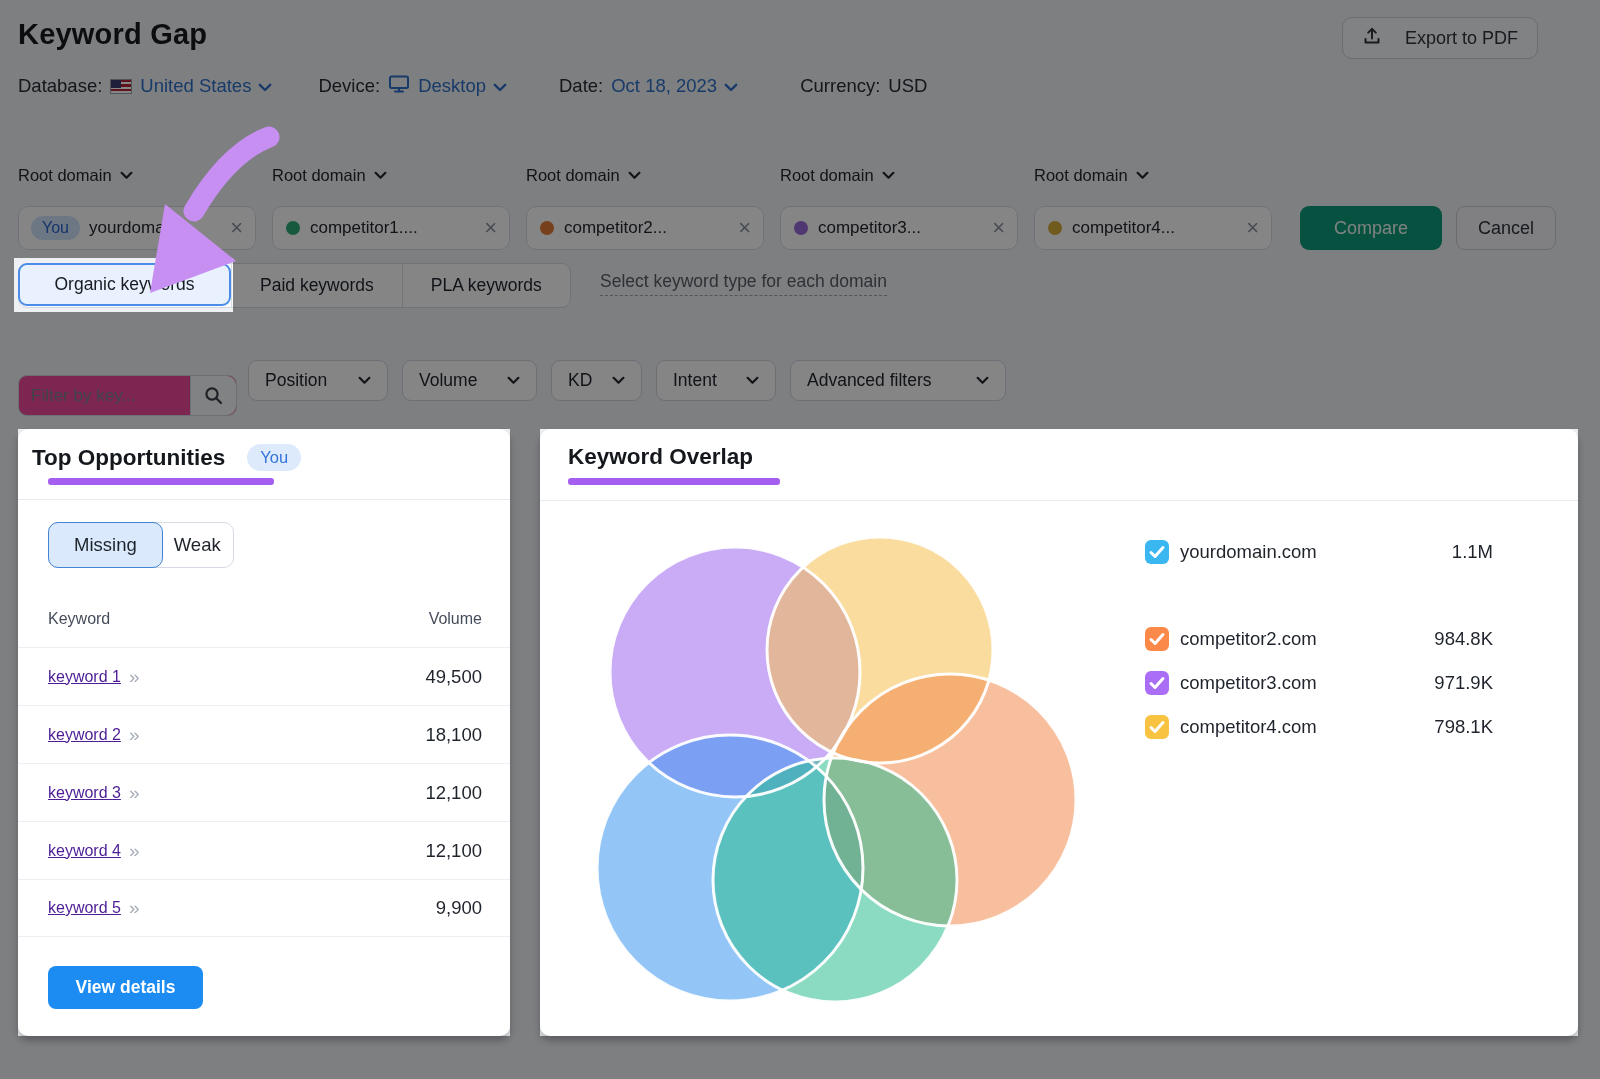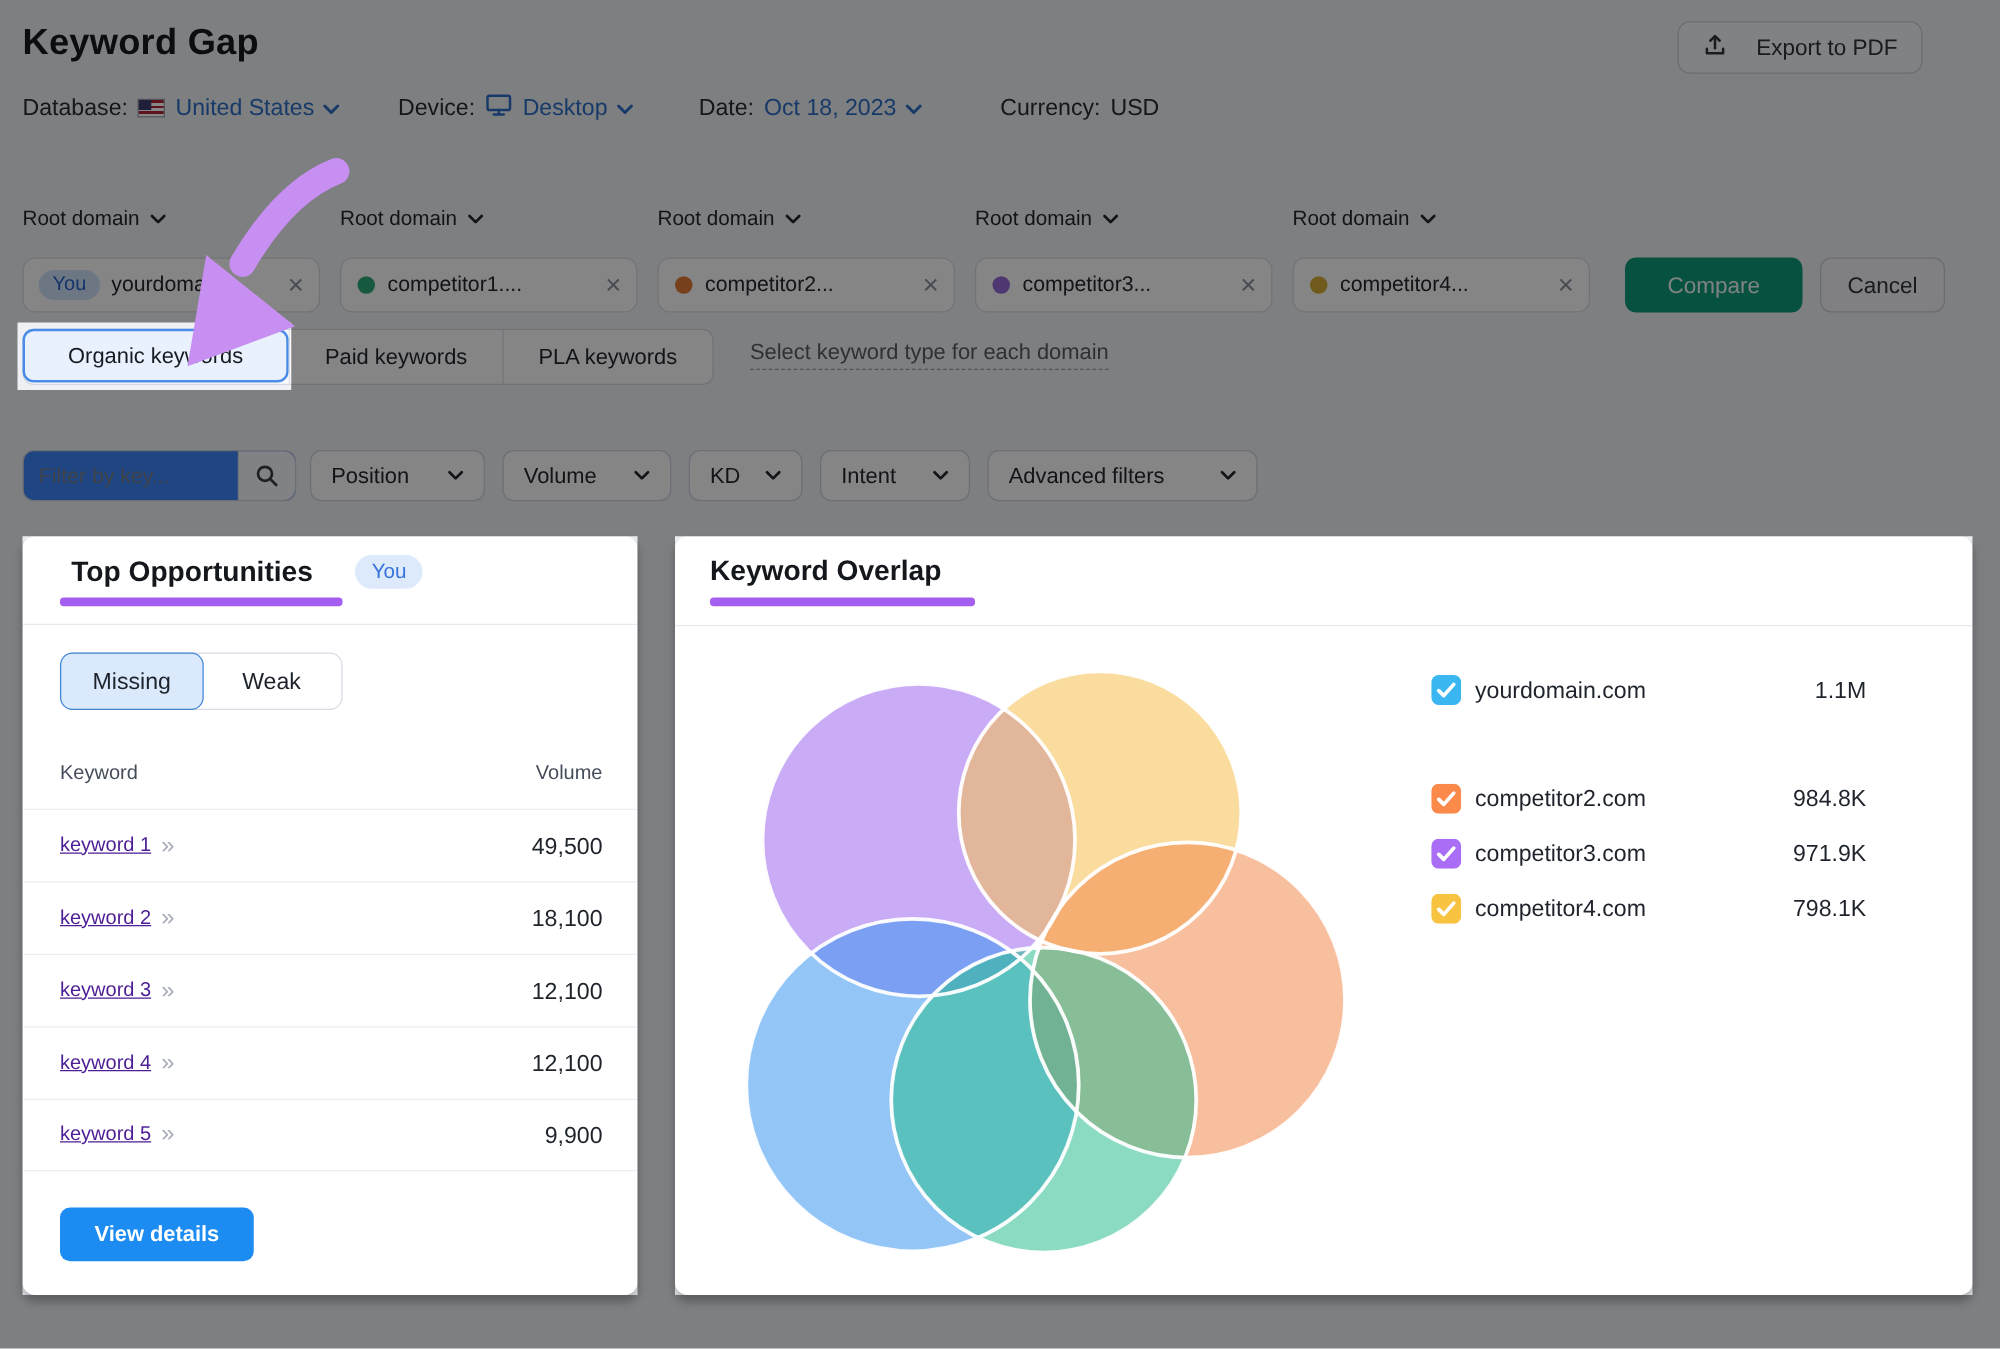--- a/index.html
+++ b/index.html
@@ -63,22 +63,22 @@
     background:#e8f1fd; border:2px solid #4b8ce8; border-radius:9px;
     margin:-1px 0 -1px -1px; width:213px; padding:0; font-weight:400; color:#171b21;
   }
   .kw-type-link {
     left:600px; top:271px; font-size:17.5px; color:#575c64;
     border-bottom:1.5px dashed #9aa0aa; padding-bottom:3px; cursor:pointer;
   }
 
   
   .filter-input {
-    left:18px; top:360px; width:219px; height:41px;
-    background:#3b82f6; border:1px solid #ccd1da; border-radius:9px; display:flex; align-items:center;
+    left:18px; top:375px; width:219px; height:41px;
+    background:#ec4899; border:1px solid #ccd1da; border-radius:9px; display:flex; align-items:center;
   }
   .filter-input input {
     flex:1; border:none; outline:none; background:transparent;
     font-size:17px; color:#22262e; padding:0 12px; width:120px;
     font-family:"Liberation Sans", sans-serif;
   }
   .filter-input input::placeholder { color:#79808c; }
   .search-zone { width:46px; height:100%; border-left:1px solid #ccd1da; display:flex; align-items:center; justify-content:center; cursor:pointer; background:#f4f5f8; border-radius:0 9px 9px 0;}
   .filter-dd {
     top:360px; height:41px; background:#fbfbfd; border:1px solid #ccd1da; border-radius:9px;
@@ -88,21 +88,21 @@
 
   
   .card { background:#ffffff; border-radius:10px; box-shadow:0 5px 7px rgba(30,32,44,.3); }
   .card-title { font-size:22.5px; font-weight:700; color:#14171c; }
   .hl-underline { height:7px; background:#a45ff0; border-radius:3px; }
   .card-divider { left:0; right:0; height:1px; background:#e7e9ee; }
 
   
   .badge-you { background:#ddeafc; color:#3674d9; border-radius:15px; padding:4px 13px; font-size:16.5px; }
   .toggle-group { left:30px; top:93px; height:46px; display:flex; border:1px solid #d6dbe3; border-radius:10px; background:#fff; }
-  .toggle-seg { padding:0 32px; display:flex; align-items:center; font-size:18.5px; color:#1e232b; cursor:pointer; }
+  .toggle-seg { padding:0 12px; display:flex; align-items:center; font-size:18.5px; color:#1e232b; cursor:pointer; }
   .toggle-seg.active { background:#daeafc; border:1.5px solid #4285d8; border-radius:10px; margin:-1px; padding:0 25px; }
   .col-head { font-size:16px; color:#464d5a; }
   .kw-row { left:0; width:100%; height:58px; border-top:1px solid #eceef2; display:flex; align-items:center; padding:0 28px 0 30px; }
   .kw-link { color:#4c1d95; font-size:16px; cursor:pointer;text-decoration:underline; }
   .kw-arrows { color:#a6adb8; font-size:19px; margin-left:8px; letter-spacing:-1px; cursor:pointer; }
   .kw-vol { margin-left:auto; font-size:18.5px; color:#1f242c; }
   .view-details {
     left:30px; top:537px; width:155px; height:43px; background:#1d8cf2; color:#fff;
     border:none; border-radius:8px; font-size:17.5px; font-weight:700; cursor:pointer;
   }
@@ -294,21 +294,21 @@
       </svg>
   </div>
   <div class="abs filter-dd" style="left:790px; width:216px">
     <span>Advanced filters</span>
     <svg width="13" height="9" viewBox="0 0 13 9" fill="none" stroke="#23272e" stroke-width="2.2" stroke-linecap="round" stroke-linejoin="round">
         <path d="M1.6 1.8 6.5 6.7l4.9-4.9"></path>
       </svg>
   </div>
 
   <div class="abs card" style="left:18px; top:429px; width:492px; height:607px">
-    <div class="abs" style="left:39px; top:15px; display:flex; align-items:center; gap:34px">
+    <div class="abs" style="left:14px; top:15px; display:flex; align-items:center; gap:22px">
       <span class="card-title">Top Opportunities</span>
       <span class="badge-you">You</span>
     </div>
     <div class="abs hl-underline" style="left:30px; top:49px; width:226px"></div>
     <div class="abs card-divider" style="top:70px"></div>
 
     <div class="abs toggle-group">
       <div class="toggle-seg active">Missing</div>
       <div class="toggle-seg">Weak</div>
     </div>

